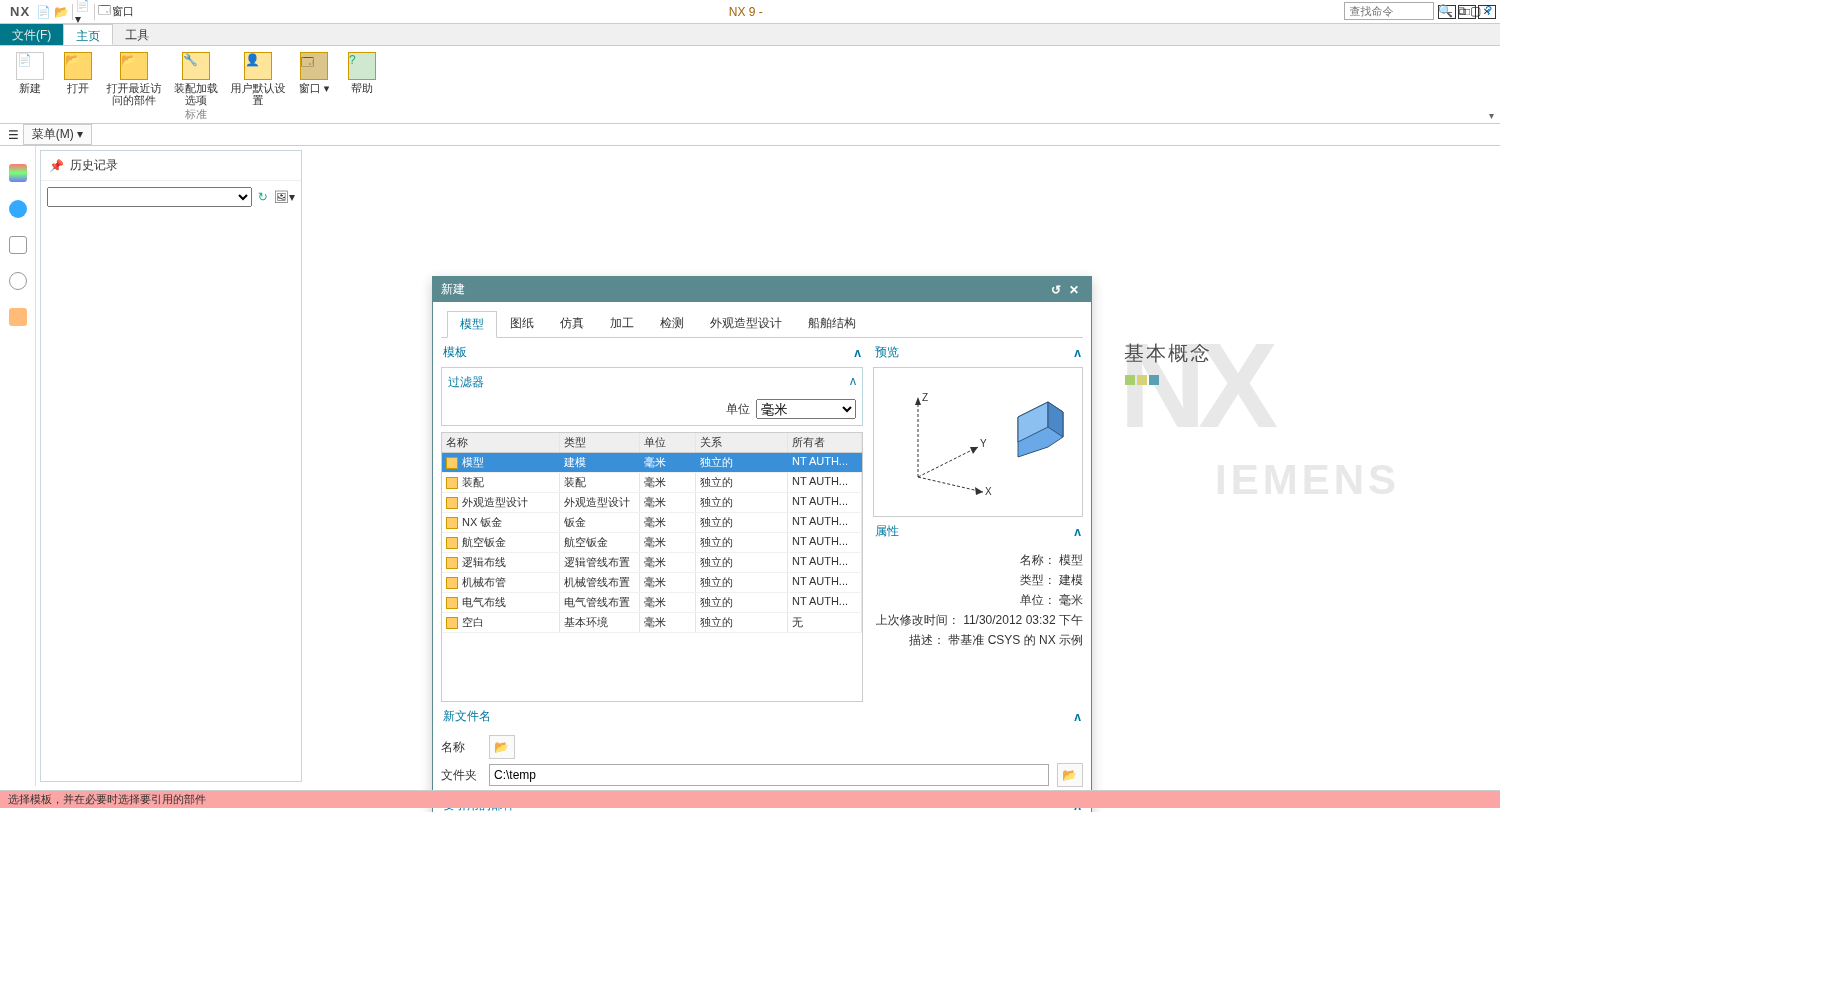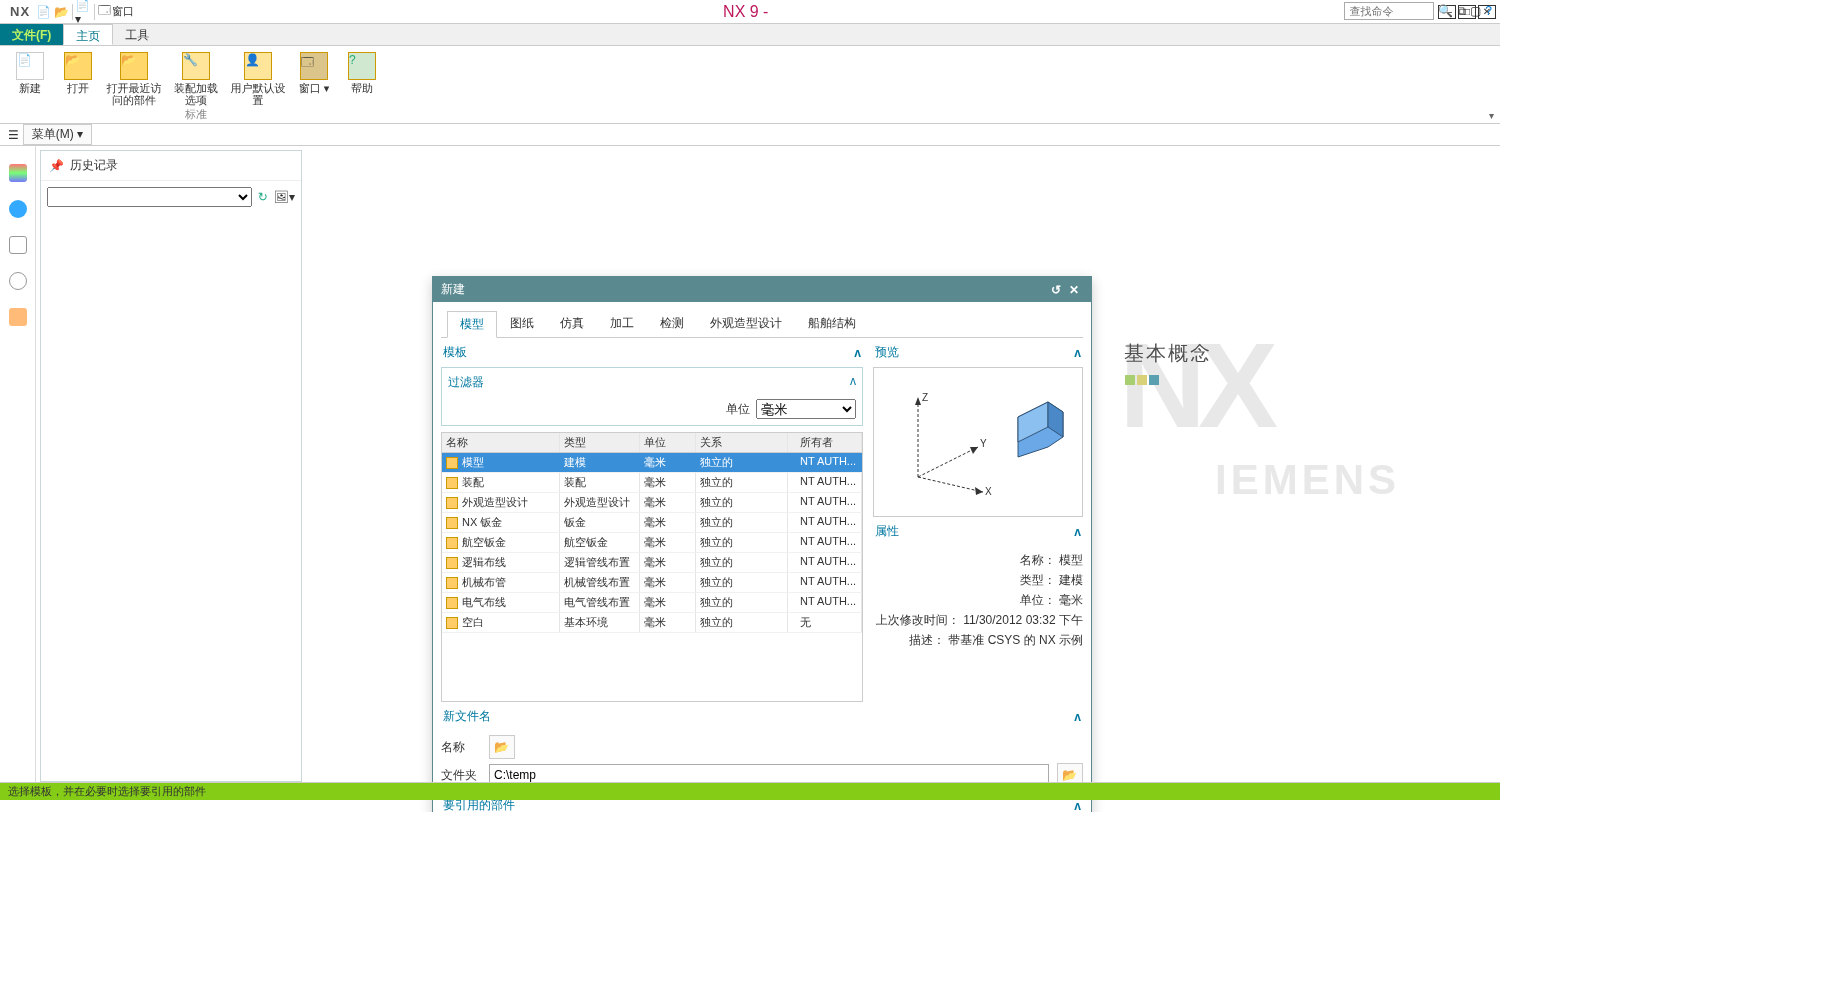--- a/index.html
+++ b/index.html
@@ -1,45 +1,45 @@
 <!DOCTYPE html>
 <html><head>
 <meta charset="utf-8">
 <style>
 * { box-sizing: border-box; margin: 0; padding: 0; font-family: 'Microsoft YaHei', Arial, sans-serif; }
 body { background: #fff; font-size: 12px; color: #333; overflow:hidden; width:1500px; height:812px; position:relative;}
 .titlebar { height: 24px; background: #fff; border-bottom: 1px solid #ccc; display: flex; align-items: center; padding: 0 4px; }
 .nx-logo { font-weight: bold; font-size: 13px; color: #555; padding: 0 6px; letter-spacing:1px;}
 .qat { display:flex; gap:2px; align-items:center; }
 .qat .icn { width:16px; height:16px; display:inline-flex; align-items:center; justify-content:center; }
-.title-center { flex:1; text-align:center; color:#be185d; font-size:16px;}
+.title-center { flex:1; text-align:center; color:#a16207; font-size:12px;}
 .siemens { font-weight:bold; letter-spacing:2px; color:#00829b; font-size:13px; padding-right:8px;}
 .win-ctrl { display:flex; gap:2px; }
 .win-ctrl span{ width:18px;height:14px; border:1px solid #333; display:inline-flex; align-items:center; justify-content:center; font-size:10px; font-family:Arial;}
 .tabstrip { height:22px; background:#f0f0f0; display:flex; border-bottom:1px solid #ccc;}
 .tab { padding:3px 12px; font-size:12px; cursor:default;}
-.tab.file { background:#00788a; color:#bef264;font-weight:bold;}
+.tab.file { background:#00788a; color:#e5e5e5;}
 .tab.active { background:#fff; border:1px solid #ccc; border-bottom:1px solid #fff; color:#00788a;}
 .ribbon { height:78px; background:#fff; border-bottom:1px solid #ccc; display:flex; padding:4px 8px; gap:4px; position:relative;}
 .rbtn { display:flex; flex-direction:column; align-items:center; width:44px; padding:2px; }
 .rbtn .ic { width:28px; height:28px; background:#ffcf66; border:1px solid #c90; margin-bottom:2px;}
 .rbtn .lbl { font-size:11px; text-align:center; line-height:12px;}
 .ribbon-grp-lbl{ position:absolute; bottom:1px; left:0; right:0; text-align:center; font-size:11px; color:#888; pointer-events:none;}
 .searchbox { position:absolute; right:8px; top:2px; display:flex; align-items:center; gap:4px;}
 .searchbox input{ width:90px; border:1px solid #aaa; height:18px; font-size:11px; padding:0 4px; color:#888;}
 .menubar { height:22px; border-bottom:1px solid #ccc; display:flex; align-items:center; padding:0 8px; font-size:12px; background:#fff;}
 .menubar .btn-like{ border:1px solid #ccc; padding:1px 8px; background:#fafafa;}
 .main { display:flex; height:640px; background:#fff; position:relative;}
 .sidebar { width:36px; background:#fff; border-right:1px solid #ddd; display:flex; flex-direction:column; align-items:center; padding-top:18px; gap:18px;}
 .sidebar .sic { width:18px; height:18px; border-radius:3px; }
 .hist-panel { width:262px; border:1px solid #c9d7da; margin:4px; background:#fff; }
 .hist-hdr { padding:6px 8px; display:flex; align-items:center; gap:6px; border-bottom:1px solid #eee; font-size:12px;}
 .hist-bar{ padding:6px; display:flex; gap:6px; align-items:center;}
 .hist-bar select{ flex:1; height:20px;}
-.statusbar{ position:absolute; bottom:12px; left:0; right:0; height:18px; border-top:1px solid #ccc; padding:1px 8px; font-size:11px; background:#84cc16;}
+.statusbar{ position:absolute; bottom:4px; left:0; right:0; height:18px; border-top:1px solid #ccc; padding:1px 8px; font-size:11px; background:#fca5a5;}
 .watermark { position:absolute; right:230px; top:170px; color:#e8e8e8; font-size:120px; font-weight:bold; letter-spacing:-8px; pointer-events:none; user-select:none;}
 .watermark-txt{ position:absolute; right:288px; top:194px; font-size:20px; color:#4f4f4f; letter-spacing:2px;}
 .watermark-txt .sq{ display:inline-block; width:10px;height:10px; margin:0 1px;}
 .watermark-siemens{position:absolute; right:100px; top:310px; color:#e8e8e8;font-weight:bold;font-size:42px;letter-spacing:4px;}
 
 .dlg { position:absolute; left:432px; top:130px; width:660px; background:#fff; border:1px solid #5a8a8f; box-shadow:0 4px 12px rgba(0,0,0,.2);}
 .dlg-title{ background:#5a8a8f; color:#fff; padding:4px 8px; display:flex; align-items:center;}
 .dlg-title .t{flex:1;}
 .dlg-title .c{ width:18px; text-align:center; font-weight:bold; cursor:default;}
 .dlg-body{ padding:8px;}
@@ -52,21 +52,21 @@
 .leftcol{ flex:1;}
 .rightcol{ width:210px;text-align:right;}
 .filterbox{ border:1px solid #b8d6dc; padding:6px;}
 .filterbox .hdr{ display:flex; justify-content:space-between; color:#0078a0; font-size:12px; margin-bottom:8px;}
 .filterbox .unit-row{ display:flex; justify-content:flex-end; align-items:center; gap:6px;}
 .filterbox select{ width:100px; height:20px;}
 .tbl{ border:1px solid #ccc; margin-top:6px; }
 .tbl .hdr-row, .tbl .row{ display:flex; font-size:11px;}
 .tbl .hdr-row{ background:#efefef; border-bottom:1px solid #ccc;}
 .tbl .cell{ padding:2px 4px; border-right:1px solid #e5e5e5; overflow:hidden; white-space:nowrap; text-overflow:ellipsis;}
-.tbl .c1{width:118px;display:flex;gap:4px;align-items:center;} .tbl .c2{width:80px;} .tbl .c3{width:56px;} .tbl .c4{width:92px;} .tbl .c5{flex:1;margin-left:8px;}
+.tbl .c1{width:118px;display:flex;gap:4px;align-items:center;} .tbl .c2{width:80px;} .tbl .c3{width:56px;} .tbl .c4{width:92px;} .tbl .c5{flex:1;}
 .tbl .row{ border-bottom:1px solid #f0f0f0;}
 .tbl .row.sel{ background:#3a8fd9; color:#fff;}
 .tbl .row.sel .cell{border-right-color:#3a8fd9;}
 .icn-sq{width:12px;height:12px;display:inline-block;background:#fc6;border:1px solid #c90;}
 .tbl-empty{ height:68px;}
 .preview{ border:1px solid #ccc; height:150px; display:flex; align-items:center; justify-content:center; position:relative; background:#fff;}
 .props{ font-size:12px; line-height:20px; padding-top:4px;}
 .field-row{ display:flex; align-items:center; gap:8px; margin:4px 0;}
 .field-row label{ width:40px; font-size:12px;}
 .field-row input{ flex:1; height:22px; border:1px solid #aaa; padding:0 4px; font-size:12px;}

